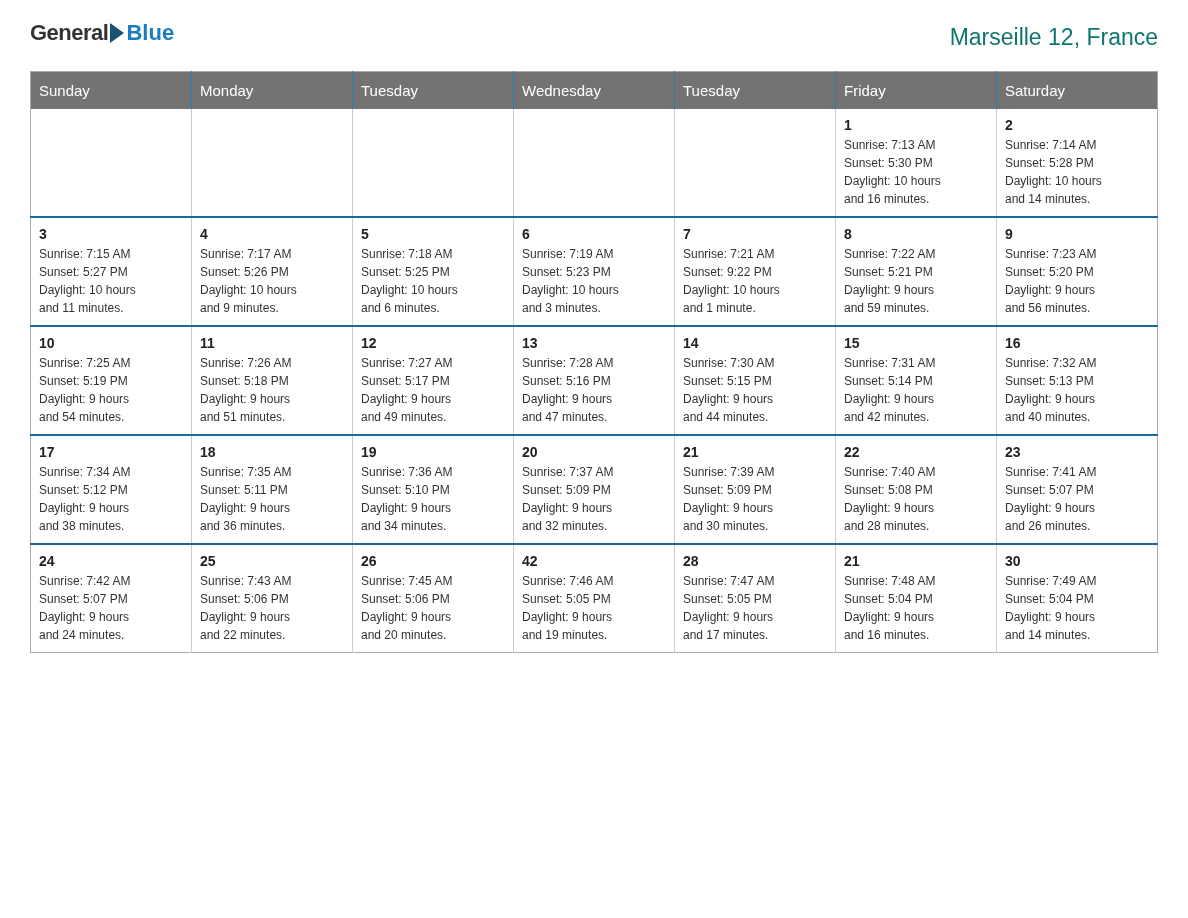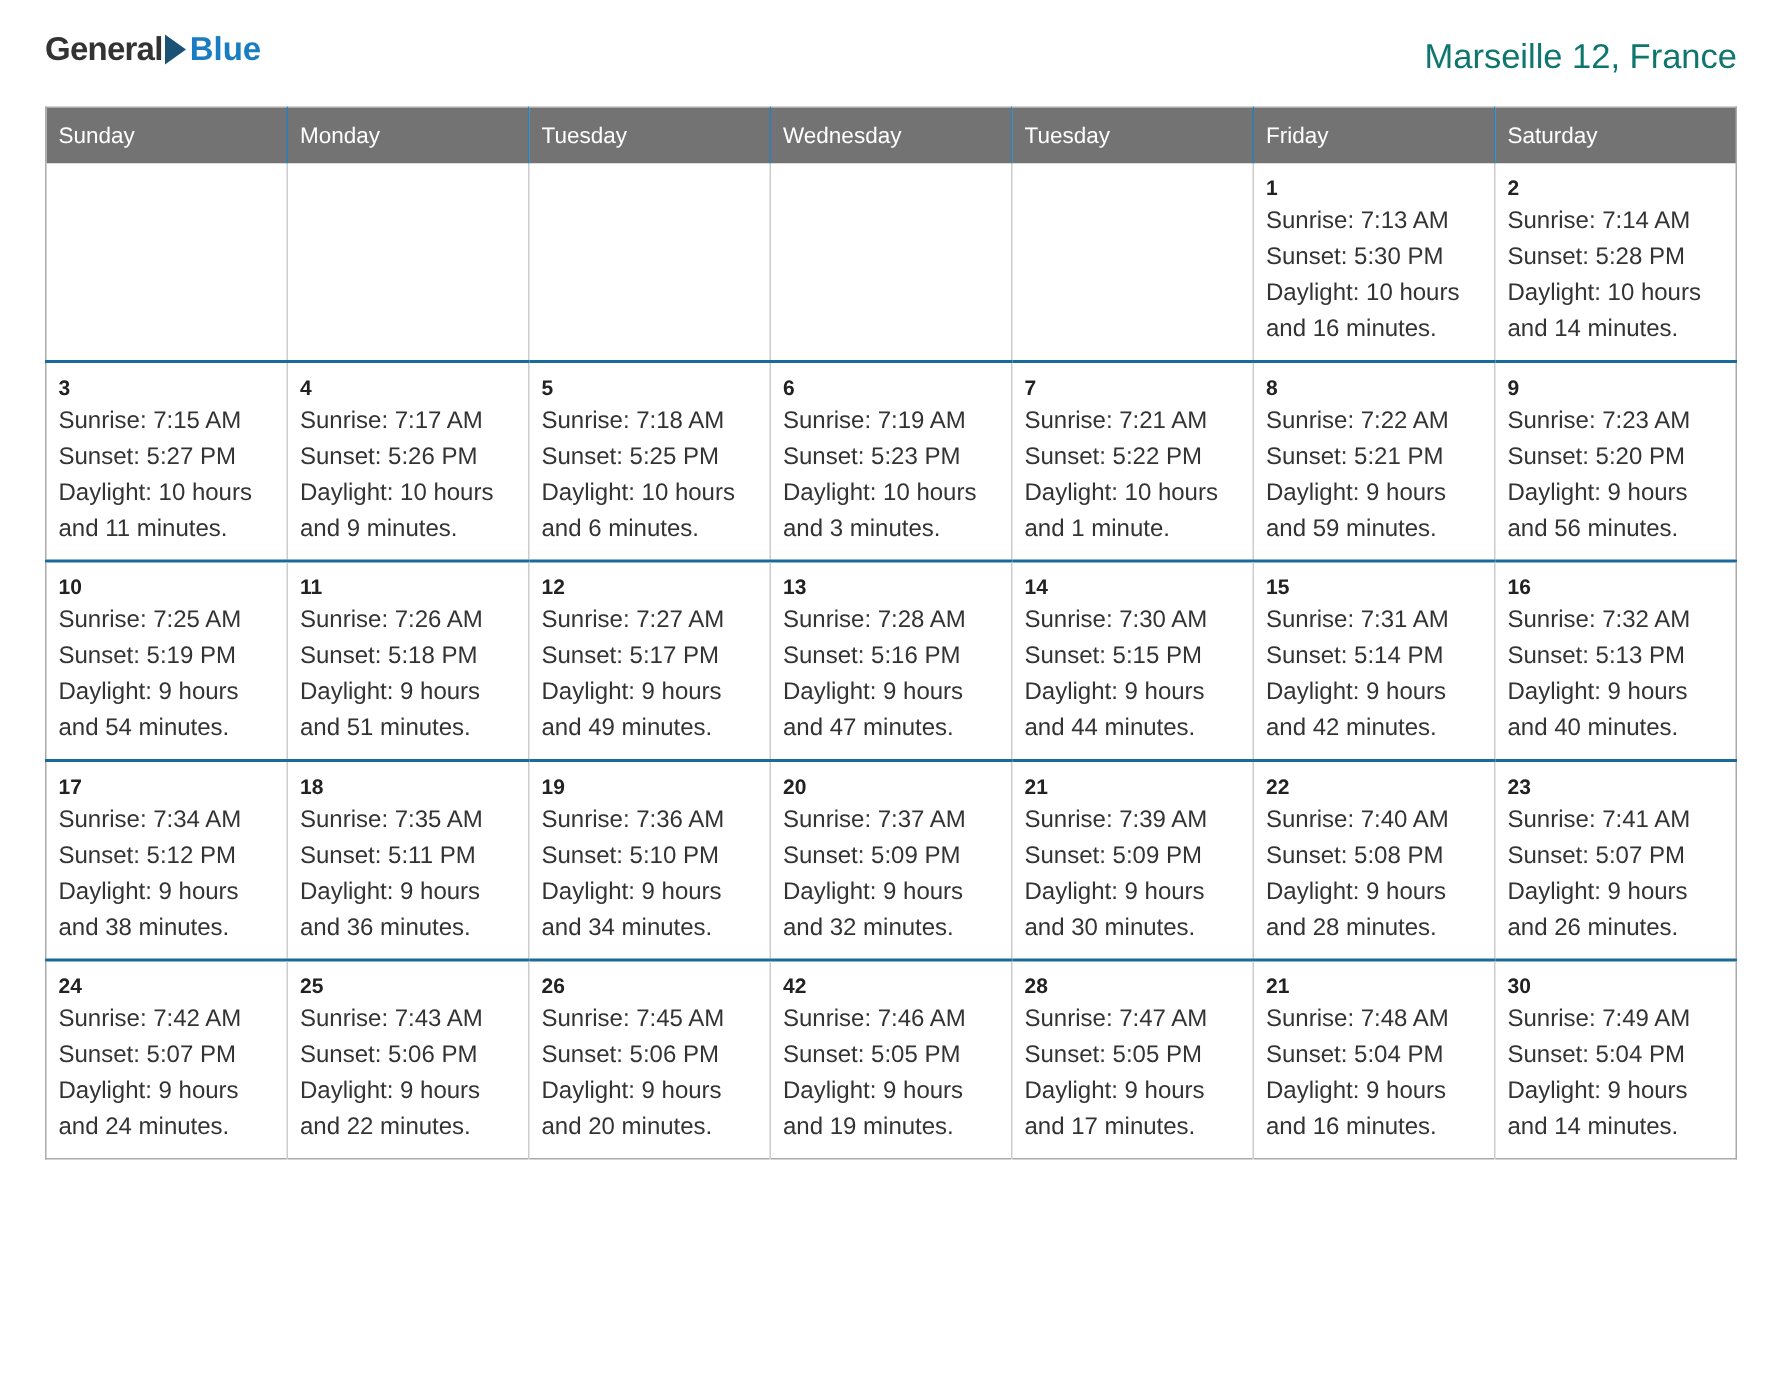--- a/index.html
+++ b/index.html
@@ -93,21 +93,21 @@
       border-bottom: none;
     }
     .day-num {
       font-size: 14px;
       font-weight: bold;
       color: #222;
       display: block;
       margin-bottom: 3px;
     }
     .day-info {
-      font-size: 16px;
+      font-size: 12px;
       color: #333;
       line-height: 1.5;
     }
     .empty-cell {
       background: #f9f9f9;
     }
     .border-top-blue td {
       border-top: 2px solid #1a6b9a;
     }
   </style>
@@ -166,21 +166,21 @@
 and 9 minutes.</span></td>
         <td><span class="day-num">5</span><span class="day-info" style="white-space: pre-line;">Sunrise: 7:18 AM
 Sunset: 5:25 PM
 Daylight: 10 hours
 and 6 minutes.</span></td>
         <td><span class="day-num">6</span><span class="day-info" style="white-space: pre-line;">Sunrise: 7:19 AM
 Sunset: 5:23 PM
 Daylight: 10 hours
 and 3 minutes.</span></td>
         <td><span class="day-num">7</span><span class="day-info" style="white-space: pre-line;">Sunrise: 7:21 AM
-Sunset: 5:22 PM
+Sunset: 9:22 PM
 Daylight: 10 hours
 and 1 minute.</span></td>
         <td><span class="day-num">8</span><span class="day-info" style="white-space: pre-line;">Sunrise: 7:22 AM
 Sunset: 5:21 PM
 Daylight: 9 hours
 and 59 minutes.</span></td>
         <td><span class="day-num">9</span><span class="day-info" style="white-space: pre-line;">Sunrise: 7:23 AM
 Sunset: 5:20 PM
 Daylight: 9 hours
 and 56 minutes.</span></td>

